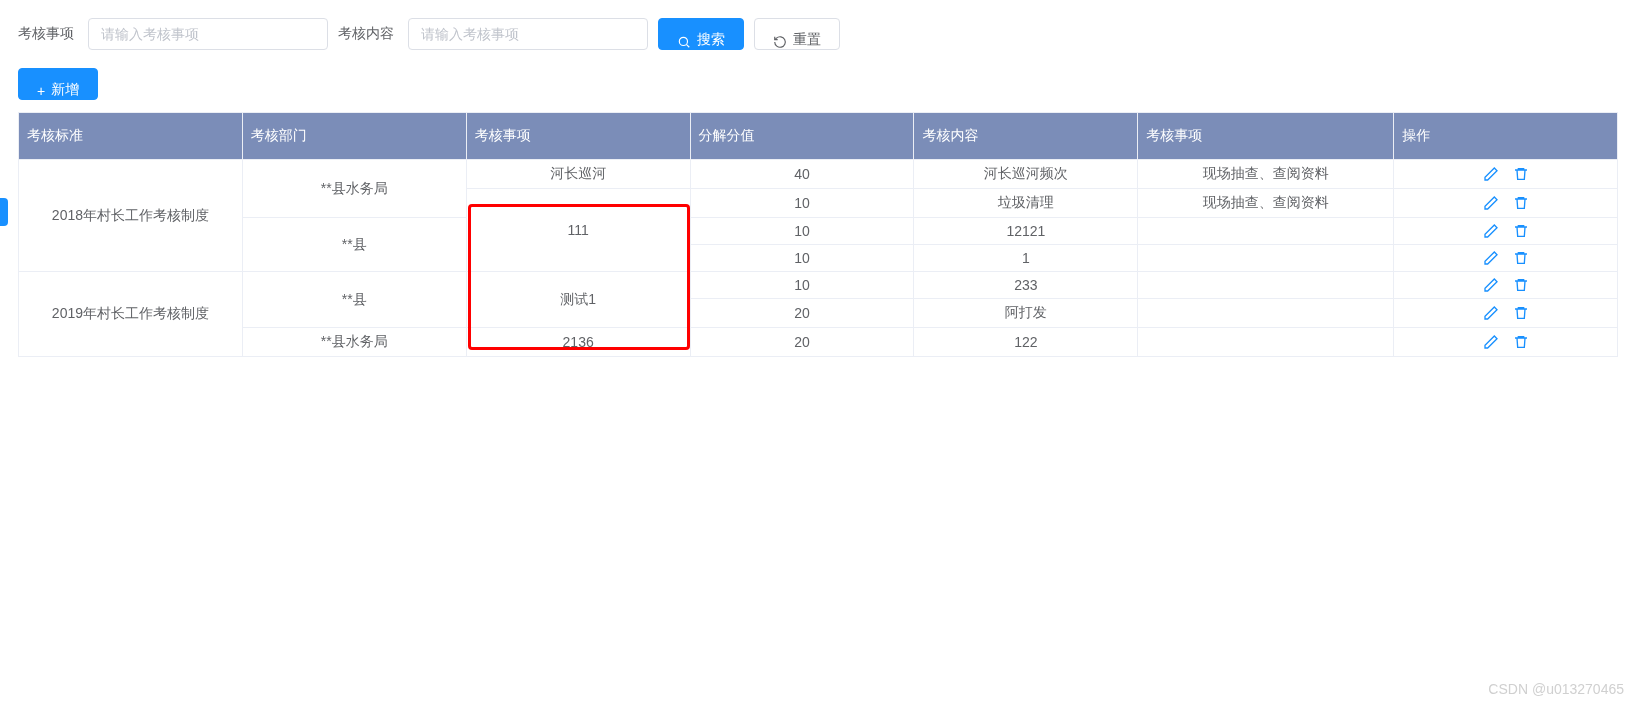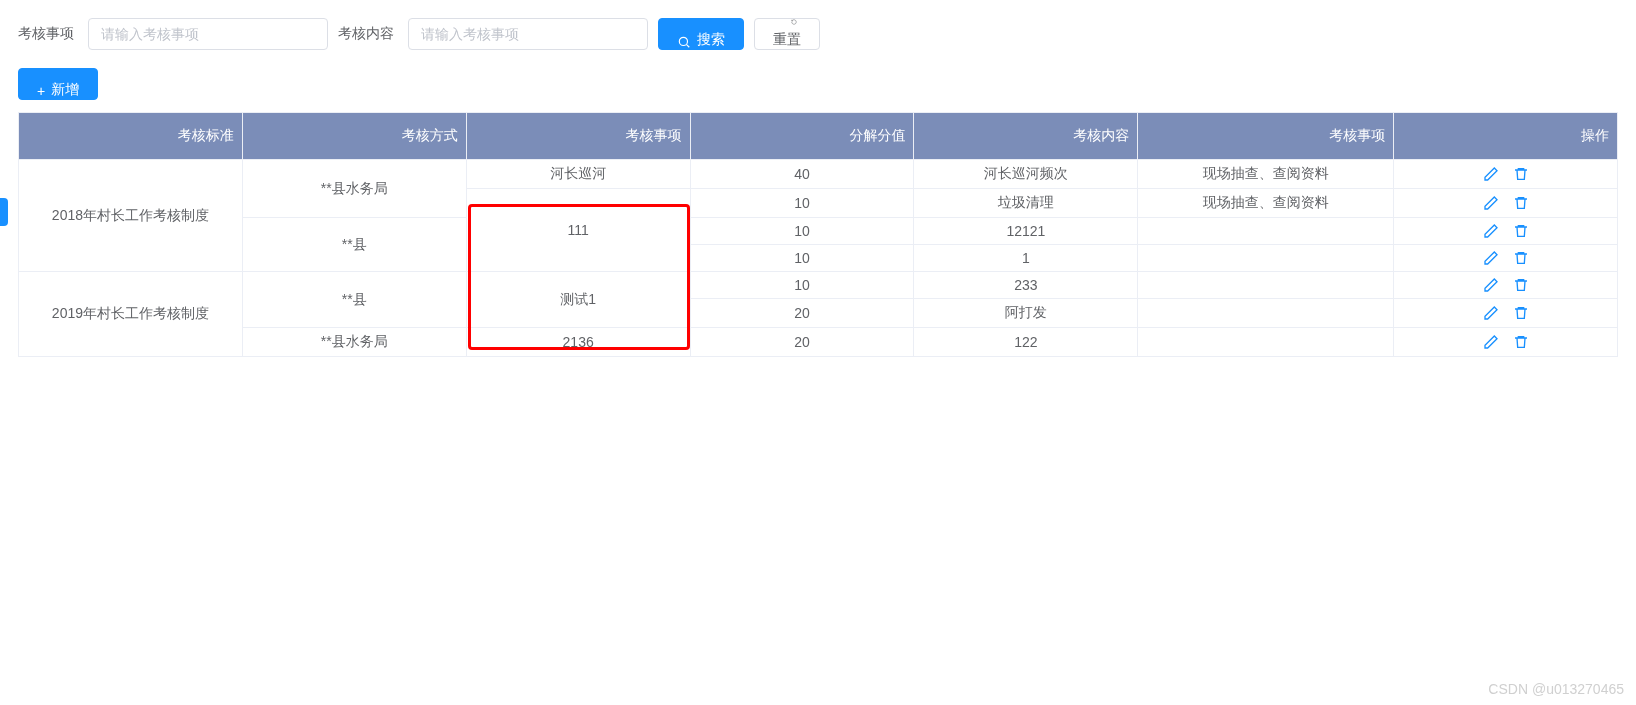--- a/index.html
+++ b/index.html
@@ -5,27 +5,27 @@
     * { margin: 0; padding: 0; box-sizing: border-box; }
     body { font-family: "Microsoft YaHei", Arial, sans-serif; font-size: 14px; color: #606266; background: #fff; padding: 18px; }
     
     .filter-bar { display: flex; align-items: center; gap: 10px; margin-bottom: 18px; }
     .filter-label { color: #606266; margin-right: 4px; }
     .filter-input { width: 240px; height: 32px; border: 1px solid #dcdfe6; border-radius: 4px; padding: 6px 12px; font-size: 14px; color: #606266; outline: none; }
     .filter-input::placeholder { color: #c0c4cc; }
     
     .btn { display: inline-flex; align-items: flex-end; justify-content: center; height: 32px; padding: 0 18px; border-radius: 4px; font-size: 14px; cursor: pointer; border: 1px solid transparent; gap: 6px; }
     .btn-primary { background: #1890ff; color: #fff; border-color: #1890ff; }
-    .btn-default { background: #fff; color: #606266; border-color: #dcdfe6; flex-direction: column; }
+    .btn-default { background: #fff; color: #606266; border-color: #dcdfe6; }
     
     .add-bar { margin-bottom: 12px; }
     
     .table-wrap { position: relative; }
     .data-table { width: 100%; border-collapse: collapse; border: 1px solid #ebeef5; }
-    .data-table th { background: #7b8db8; color: #fff; font-weight: 400; padding: 14px 8px; text-align: right; border: 1px solid #ebeef5; }
+    .data-table th { background: #7b8db8; color: #fff; font-weight: 400; padding: 14px 8px; text-align: left; border: 1px solid #ebeef5; }
     .data-table td { padding: 5px 8px; text-align: center; border: 1px solid #ebeef5; color: #606266; }
     
     .action-icons { display: flex; justify-content: center; gap: 14px; }
     .icon-btn { width: 16px; height: 16px; color: #1890ff; cursor: pointer; }
     
     .side-tab { position: absolute; left: -18px; top: 86px; width: 8px; height: 28px; background: #1890ff; border-radius: 0 4px 4px 0; }
     
     .highlight-box { position: absolute; border: 3px solid #ff0000; border-radius: 4px; pointer-events: none; }
     
     .watermark { position: fixed; bottom: 8px; right: 12px; color: #d0d0d0; font-size: 14px; }
@@ -68,21 +68,21 @@
     <span>新增</span>
   </button>
 </div>
 
 <div class="table-wrap">
   <div class="side-tab"></div>
   <table class="data-table">
     <thead>
       <tr>
         <th class="col-std">考核标准</th>
-        <th class="col-dept">考核方式</th>
+        <th class="col-dept">考核部门</th>
         <th class="col-item">考核事项</th>
         <th class="col-score">分解分值</th>
         <th class="col-content">考核内容</th>
         <th class="col-method">考核事项</th>
         <th class="col-action">操作</th>
       </tr>
     </thead>
     <tbody>
       <tr>
         <td rowspan="4">2018年村长工作考核制度</td>

